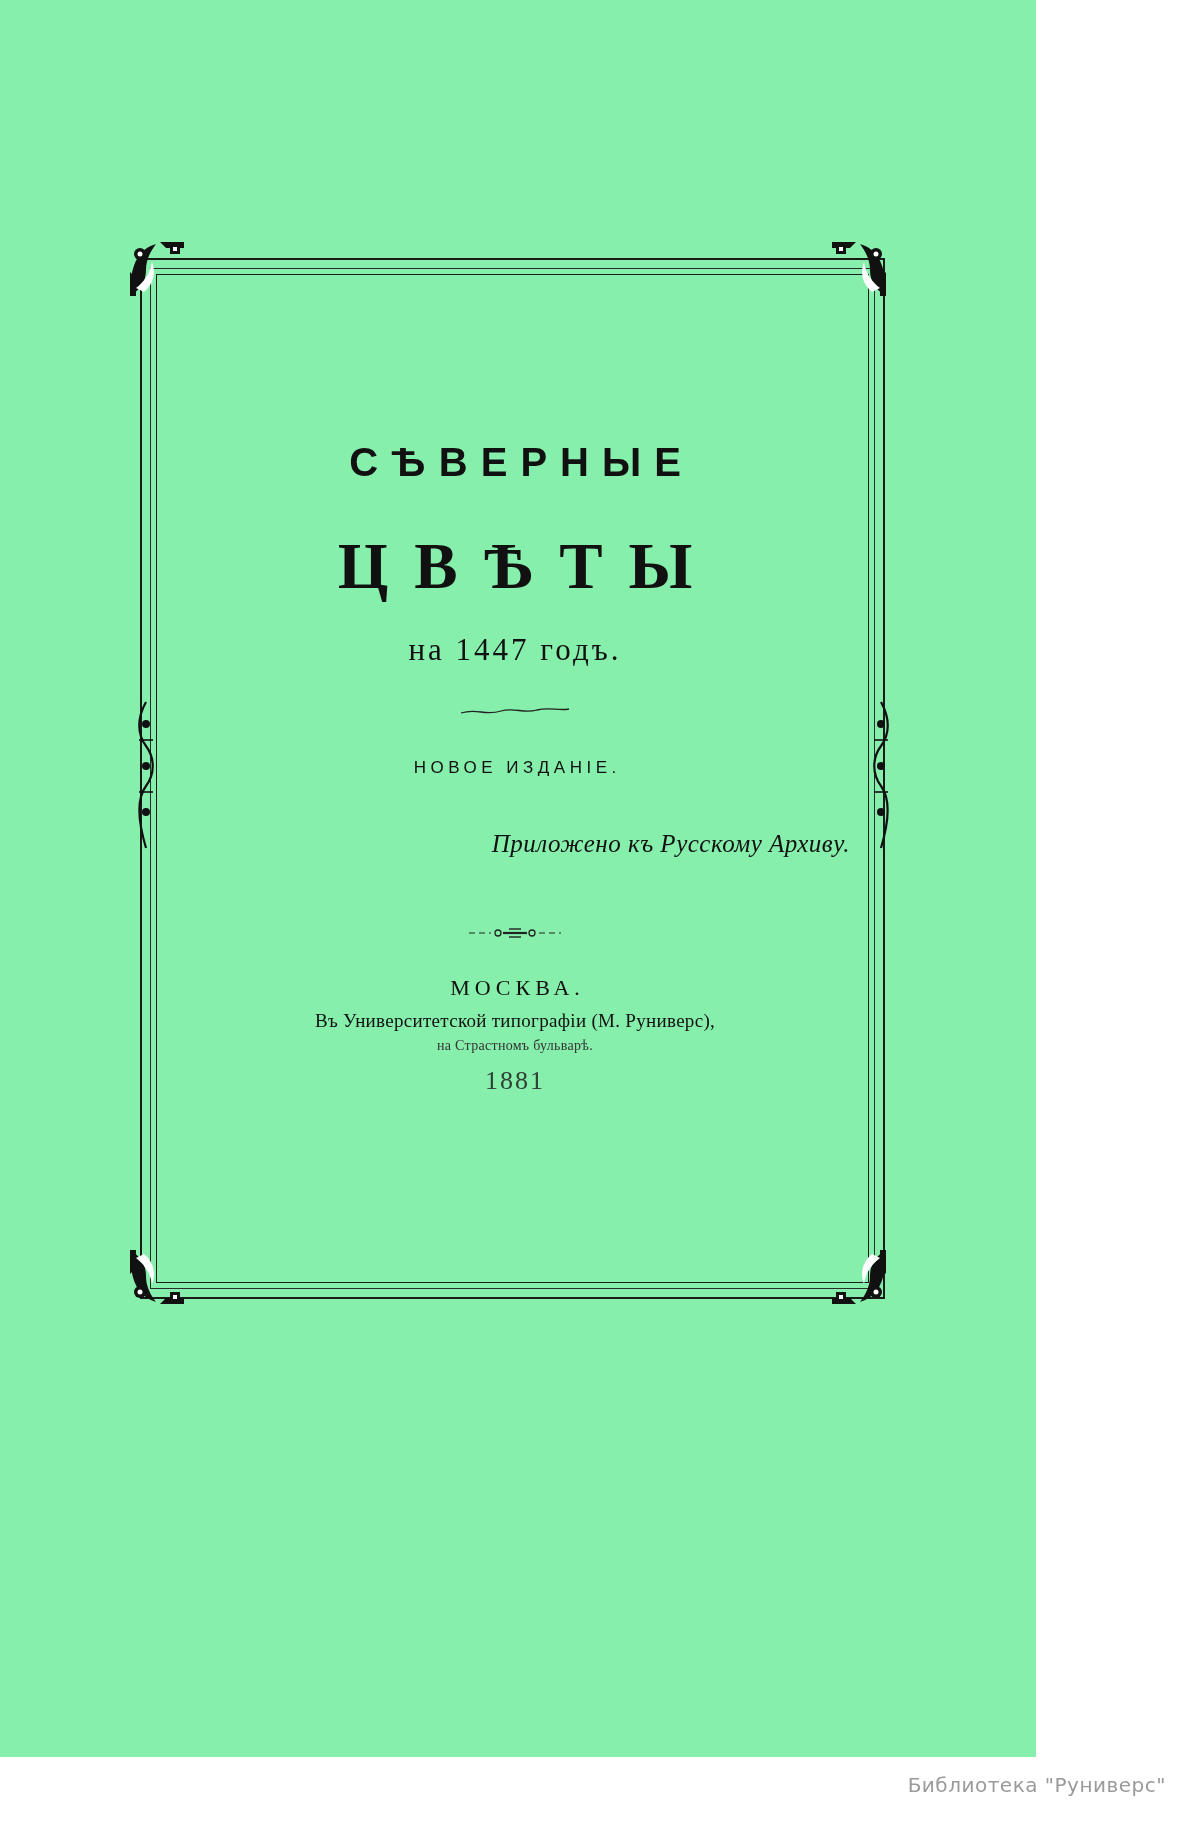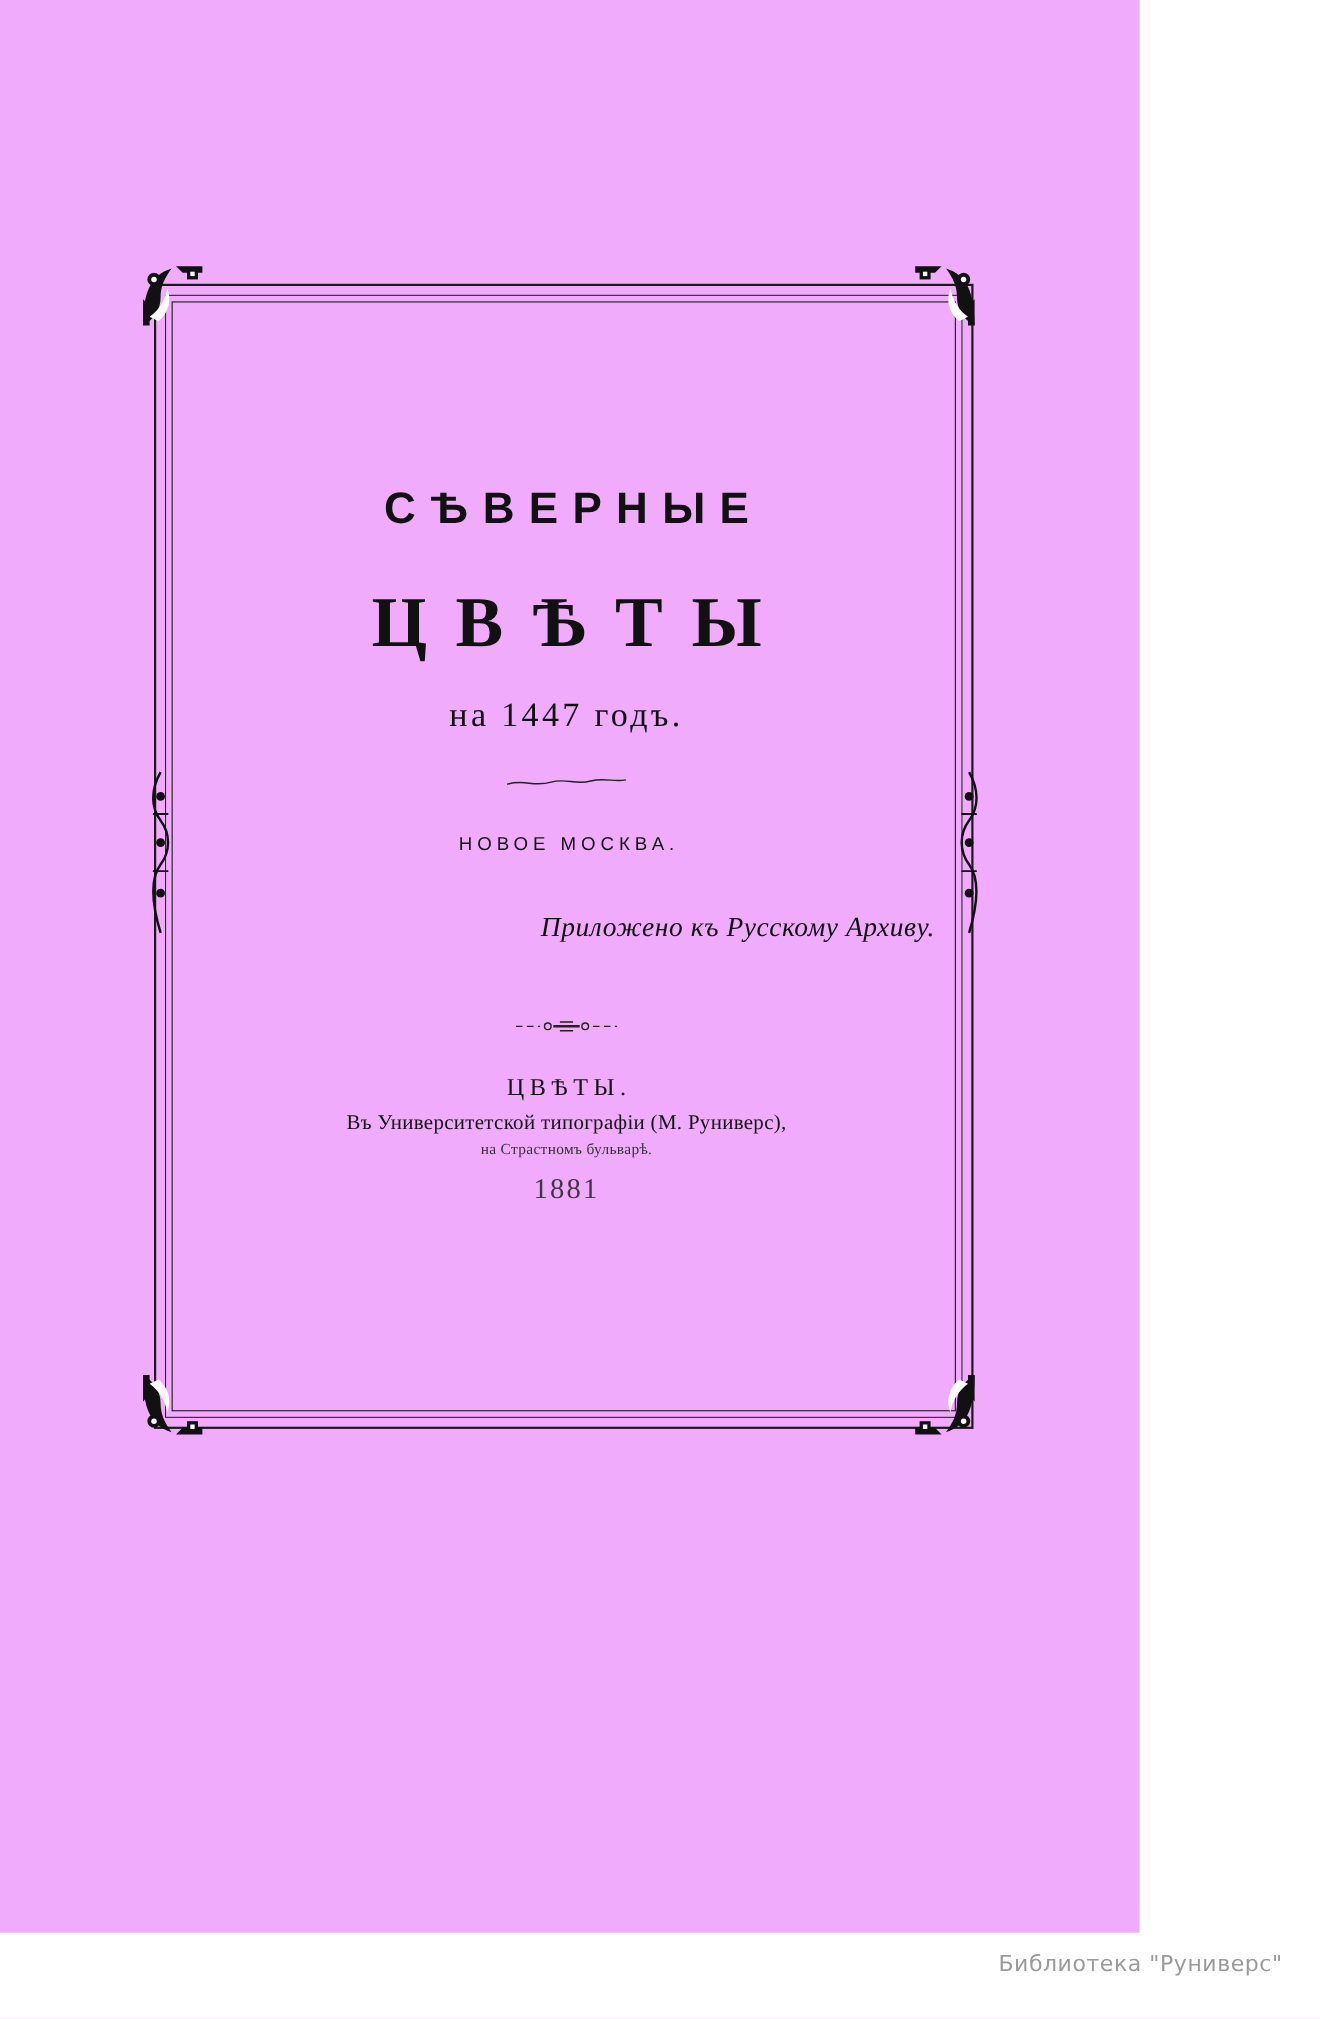--- a/index.html
+++ b/index.html
@@ -15,21 +15,21 @@
     overflow: hidden;
   }
 
   
   #scan-page {
     position: absolute;
     left: 0;
     top: 0;
     width: 1036px;
     height: 1757px;
-    background: #f0abfc;
+    background: #86efac;
     text-decoration: underline;
   }
 
   
   #frame-outer {
     position: absolute;
     left: 140px;
     top: 258px;
     width: 745px;
     height: 1041px;
@@ -288,38 +288,38 @@
     <div class="line-severnye">СѢВЕРНЫЕ</div>
     <div class="line-cvety">ЦВѢТЫ</div>
     <div class="line-year">на 1447 годъ.</div>
 
     <div class="rule-wave">
       <svg width="112" height="14" viewBox="0 0 112 14" aria-hidden="true">
         <path d="M2 9 C18 4 26 12 42 7 C56 3 64 10 78 6 C90 3 100 7 110 5" stroke="#222" stroke-width="1.3" fill="none"></path>
       </svg>
     </div>
 
-    <div class="line-edition">НОВОЕ МОСКВА.</div>
+    <div class="line-edition">НОВОЕ ИЗДАНIЕ.</div>
     <div class="line-appendix">Приложено къ Русскому Архиву.</div>
 
     <div class="orn-divider">
       <svg width="100" height="18" viewBox="0 0 100 18" aria-hidden="true">
         <path d="M4 9 L26 9" stroke="#222" stroke-width="1.2" stroke-dasharray="6 4"></path>
         <path d="M74 9 L96 9" stroke="#222" stroke-width="1.2" stroke-dasharray="6 4"></path>
         <circle cx="33" cy="9" r="3" fill="none" stroke="#222" stroke-width="1.3"></circle>
         <circle cx="67" cy="9" r="3" fill="none" stroke="#222" stroke-width="1.3"></circle>
         <path d="M38 9 L62 9" stroke="#222" stroke-width="2.2"></path>
         <path d="M44 5 L56 5" stroke="#222" stroke-width="1.4"></path>
         <path d="M44 13 L56 13" stroke="#222" stroke-width="1.4"></path>
       </svg>
     </div>
   </div>
 
   <div id="imprint-block">
-    <div class="imprint-city">ЦВѢТЫ.</div>
+    <div class="imprint-city">МОСКВА.</div>
     <div class="imprint-press">Въ Университетской типографiи (М. Руниверс),</div>
     <div class="imprint-street">на Страстномъ бульварѣ.</div>
     <div class="imprint-year">1881</div>
   </div>
 
 </div>
 
 <div id="watermark">Библиотека "Руниверс"</div>
 
 </body></html>

